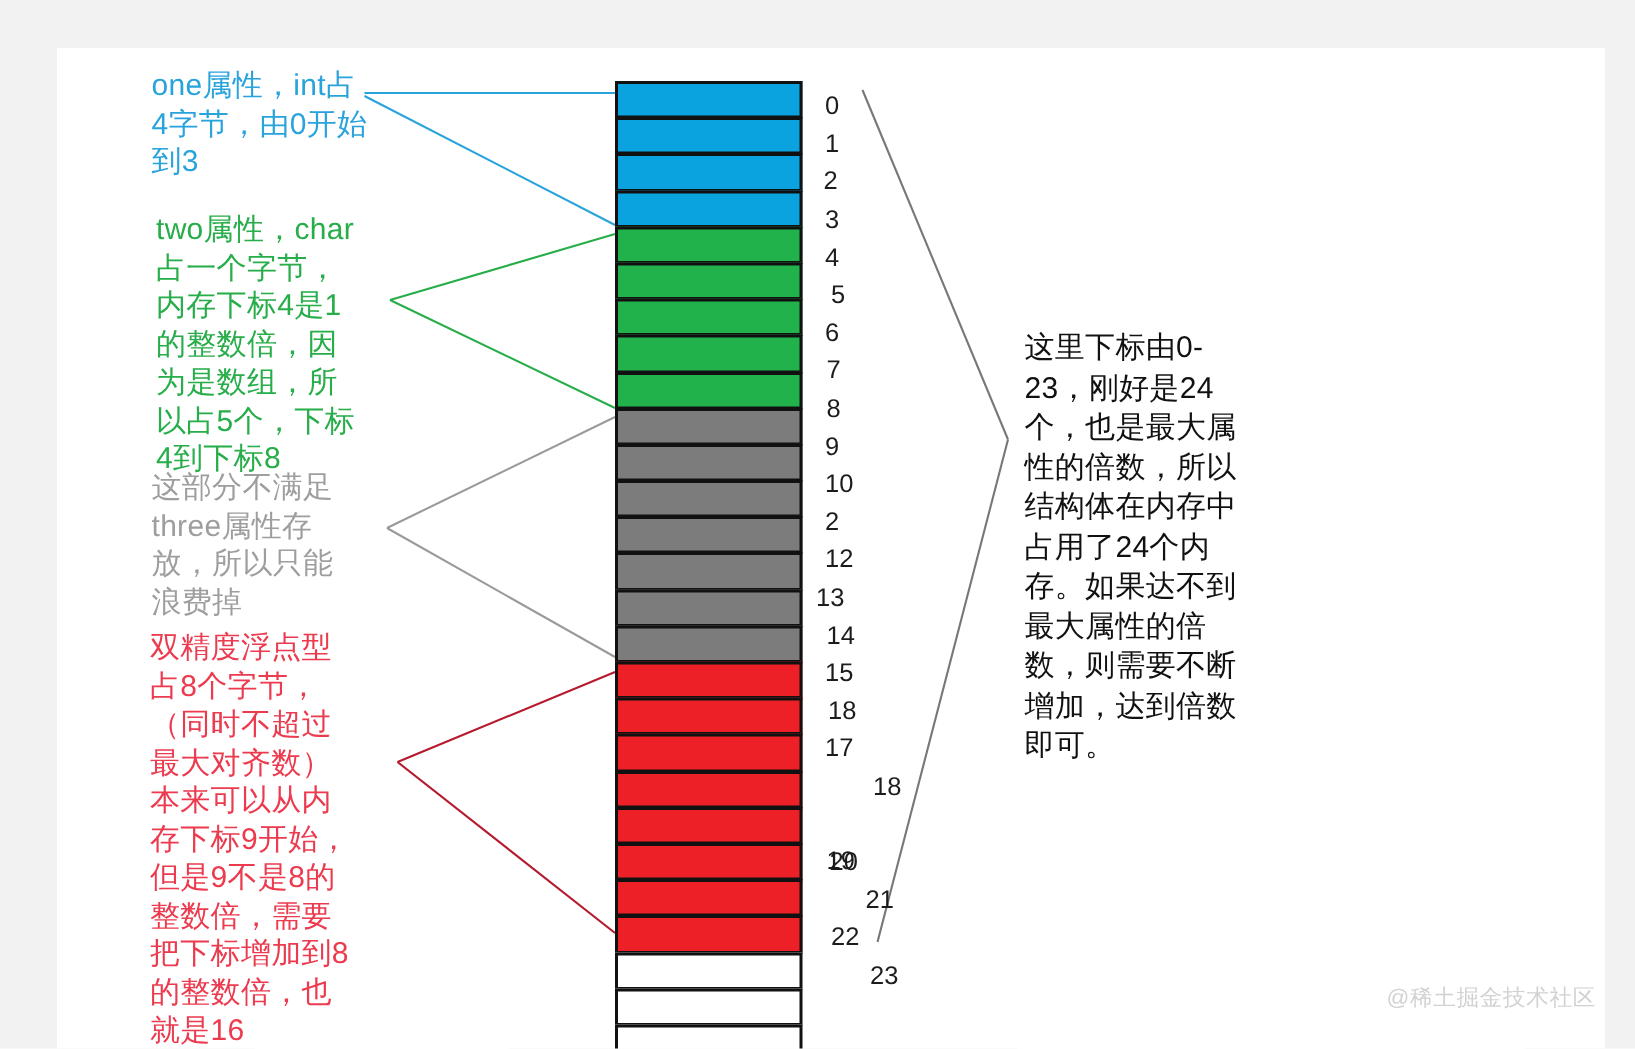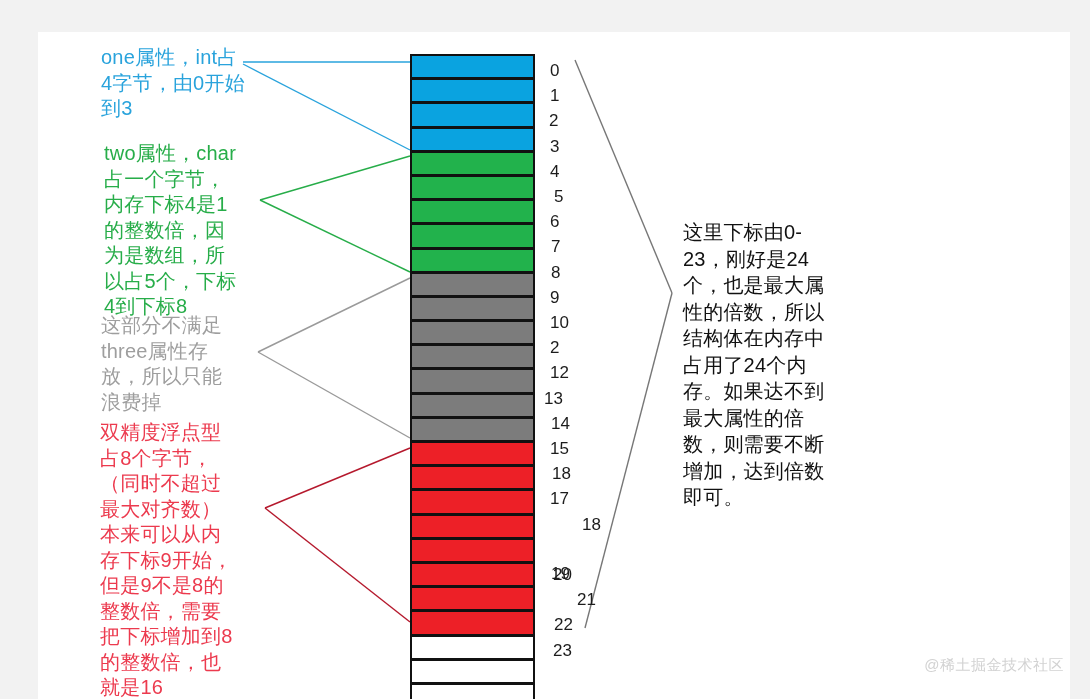--- a/index.html
+++ b/index.html
@@ -190,21 +190,21 @@
       <div class="idx" style="left: 544px; top: 389.6px;">13</div>
       <div class="idx" style="left: 551px; top: 414.8px;">14</div>
       <div class="idx" style="left: 550px; top: 440px;">15</div>
       <div class="idx" style="left: 552px; top: 465.2px;">18</div>
       <div class="idx" style="left: 550px; top: 490.4px;">17</div>
       <div class="idx" style="left: 582px; top: 515.6px;">18</div>
       <div class="idx" style="left: 551px; top: 565px;">19</div>
       <div class="idx" style="left: 553px; top: 566px;">20</div>
       <div class="idx" style="left: 550px; top: 591.2px; margin-left: 27px;">21</div>
       <div class="idx" style="left: 554px; top: 616.4px;">22</div>
-      <div class="idx" style="left: 553px; top: 641.6px;">23</div>
+      <div class="idx" style="left: 580px; top: 641.6px;">23</div>
     </div>
 
   <div class="note" id="note-blue">one属性，int占4字节，由0开始到3</div>
   <div class="note" id="note-green">two属性，char占一个字节，内存下标4是1的整数倍，因为是数组，所以占5个，下标4到下标8</div>
   <div class="note" id="note-gray">这部分不满足three属性存放，所以只能浪费掉</div>
   <div class="note" id="note-red">双精度浮点型占8个字节，（同时不超过最大对齐数）本来可以从内存下标9开始，但是9不是8的整数倍，需要把下标增加到8的整数倍，也就是16</div>
   <div class="note" id="note-black">这里下标由0-23，刚好是24个，也是最大属性的倍数，所以结构体在内存中占用了24个内存。如果达不到最大属性的倍数，则需要不断增加，达到倍数即可。</div>
 
   <div id="watermark">@稀土掘金技术社区</div>
 

